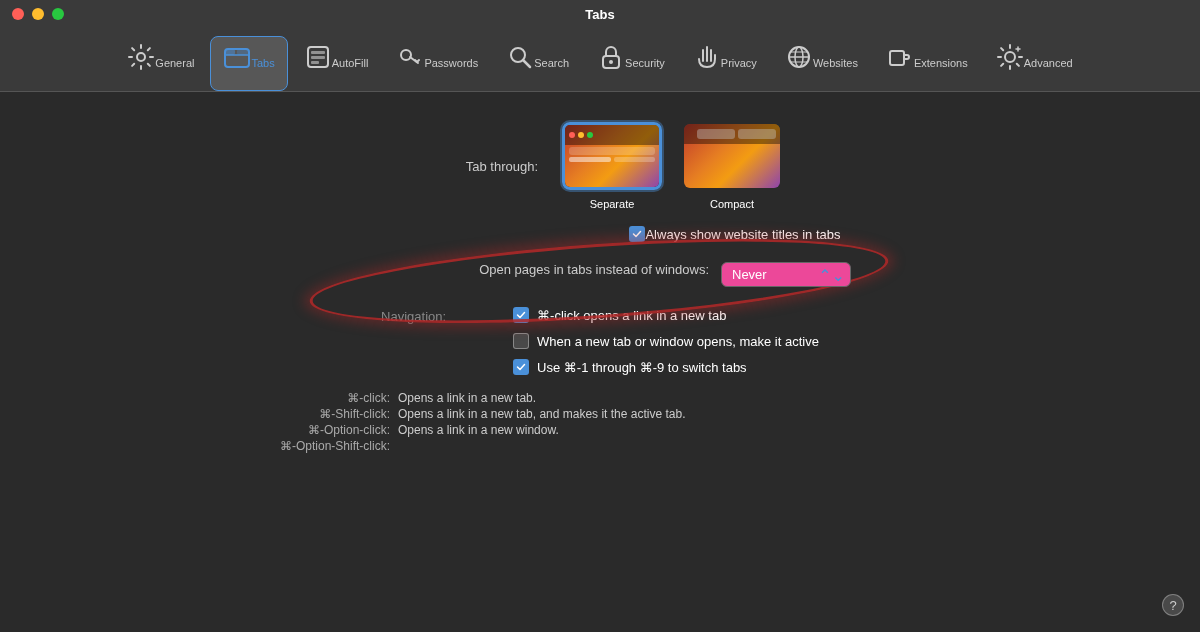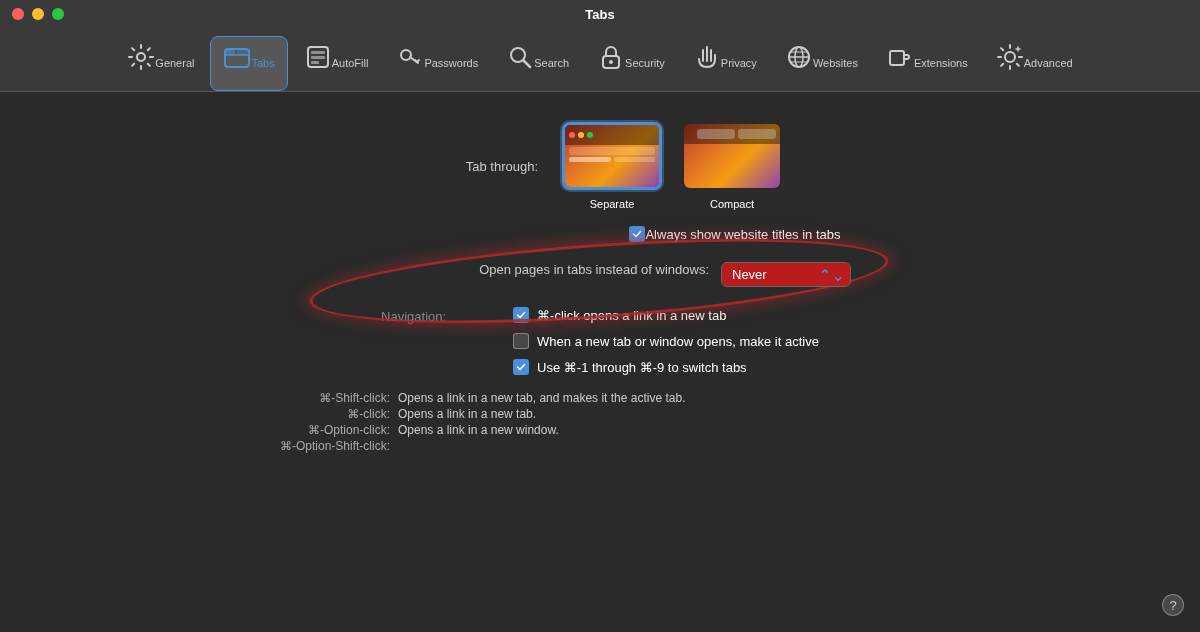--- a/index.html
+++ b/index.html
@@ -219,21 +219,21 @@
     }
     .checkbox-label {
       font-size: 13px;
       color: #ffffff;
     }
     .select-wrapper {
       position: relative;
       display: inline-block;
     }
     .select-box {
-      background: #b91c1c;
+      background: #ec4899;
       border: 1px solid #666;
       border-radius: 6px;
       padding: 4px 28px 4px 10px;
       font-size: 13px;
       color: #ffffff;
       appearance: none;
       -webkit-appearance: none;
       cursor: pointer;
       min-width: 130px;
     }
@@ -543,26 +543,26 @@
                 <path d="M1.5 5l2.5 2.5 4.5-5" stroke="white" stroke-width="1.5" stroke-linecap="round" stroke-linejoin="round"></path>
               </svg>
             </div>
             <span class="nav-label">Use ⌘-1 through ⌘-9 to switch tabs</span>
           </div>
         </div>
       </div>
 
       <div class="shortcuts-section" style="padding-left: 0; max-width: 780px;">
         <div class="shortcut-row">
+          <span class="shortcut-key">⌘-click:</span>
+          <span class="shortcut-desc">Opens a link in a new tab.</span>
+        </div>
+        <div class="shortcut-row">
           <span class="shortcut-key">⌘-Shift-click:</span>
           <span class="shortcut-desc">Opens a link in a new tab, and makes it the active tab.</span>
-        </div>
-        <div class="shortcut-row">
-          <span class="shortcut-key">⌘-click:</span>
-          <span class="shortcut-desc">Opens a link in a new tab.</span>
         </div>
         <div class="shortcut-row">
           <span class="shortcut-key">⌘-Option-click:</span>
           <span class="shortcut-desc">Opens a link in a new window.</span>
         </div>
         <div class="shortcut-row">
           <span class="shortcut-key">⌘-Option-Shift-click:</span>
         </div>
       </div>
     </div>

